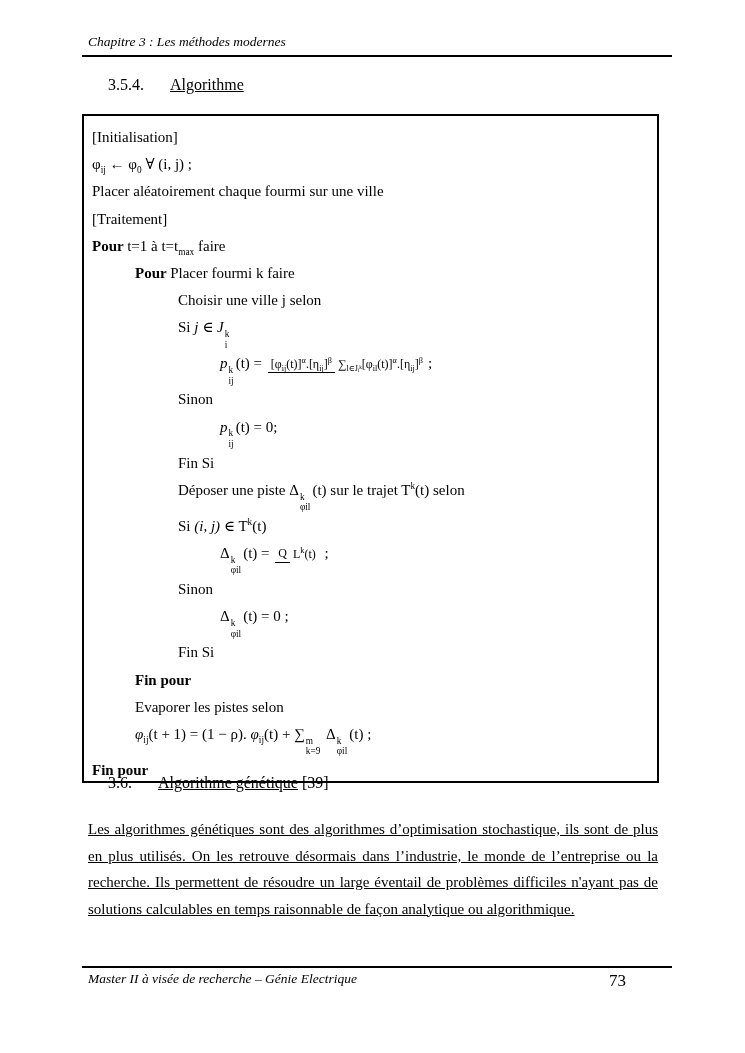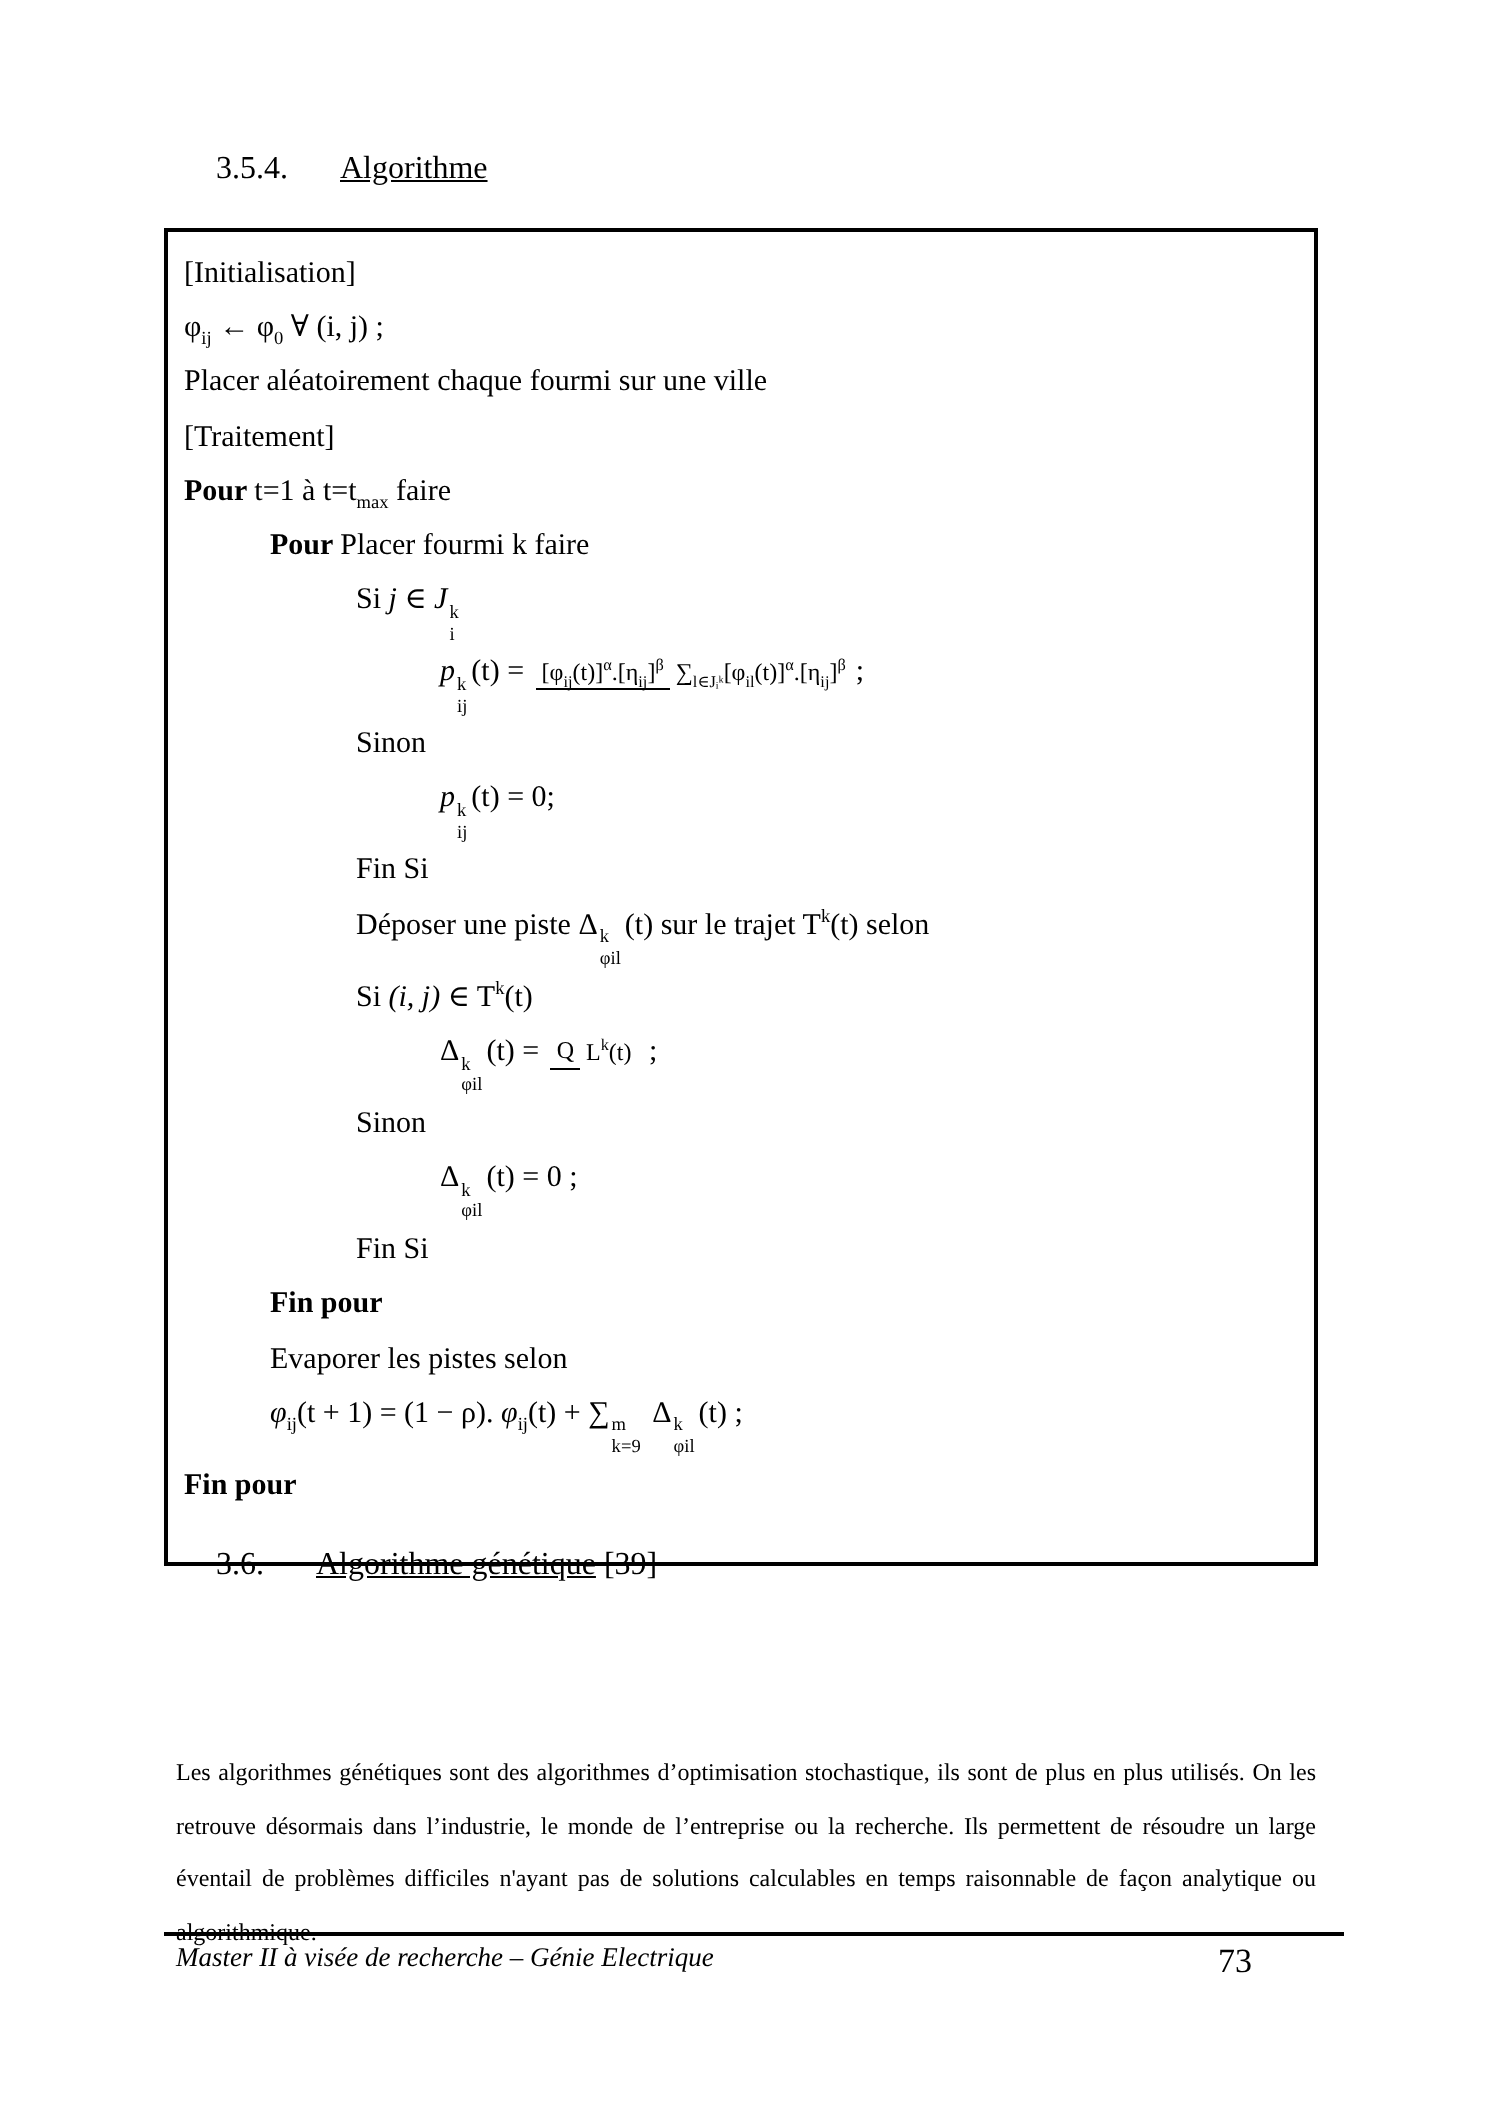--- a/index.html
+++ b/index.html
@@ -33,47 +33,51 @@
           font-size:0.62em;line-height:1.15;vertical-align:-0.5em;margin:0 2px 0 1px;}
   .frac{display:inline-flex;flex-direction:row;align-items:center;text-align:center;
         font-size:0.8em;line-height:1.3;vertical-align:middle;margin:0 2px;}
   .frac>.num{border-bottom:1px solid #000;padding:0 3px;}
   .frac>.den{padding:0 3px;}
   .frac sup,.frac sub{font-size:0.68em;}
   .bold{font-weight:bold;}
   .ital{font-style:italic;}
 
   
-  .para{position:absolute;left:88px;top:873px;width:570px;font-size:12px;
-        line-height:26.5px;text-align:justify;}
+  .para{position:absolute;left:88px;top:816px;width:570px;font-size:15px;
+        line-height:26.5px;text-align:justify;text-decoration:underline;}
 
   
   .footer{position:absolute;left:82px;top:966px;width:590px;border-top:2px solid #000;
           box-sizing:border-box;padding-top:3px;display:flex;justify-content:space-between;
           align-items:flex-start;}
   .footer-text{font-style:italic;font-size:13.5px;padding-left:6px;}
   .page-number{font-size:17px;margin-right:46px;}
 </style>
 </head>
 <body>
 
 <div class="page">
 
+  <div class="header">
+    <span>Chapitre 3 : Les méthodes modernes</span>
+  </div>
 
   <div class="sec sec-354">
     <span class="sec-num">3.5.4.</span><span class="sec-title">Algorithme</span>
   </div>
 
   <div class="algo-box">
       <div class="algo-line ind0"><span>[Initialisation]</span></div>
       <div class="algo-line ind0"><span>φ</span><sub>ij</sub><span> ← φ</span><sub>0</sub><span>  ∀ (i, j) ;</span></div>
       <div class="algo-line ind0"><span>Placer aléatoirement chaque fourmi sur une ville</span></div>
       <div class="algo-line ind0"><span>[Traitement]</span></div>
       <div class="algo-line ind0"><span class="bold">Pour </span><span>t=1 à t=t</span><sub>max</sub><span> faire</span></div>
       <div class="algo-line ind1"><span class="bold">Pour </span><span>Placer fourmi k faire</span></div>
+      <div class="algo-line ind2"><span>Choisir une ville j selon</span></div>
       <div class="algo-line ind2"><span>Si </span><span class="ital">j </span><span>∈ </span><span class="ital">J</span><span class="supsub">
           <span>k</span>
           <span>i</span>
         </span></div>
       <div class="algo-line ind3"><span class="ital">p</span><span class="supsub">
           <span>k</span>
           <span>ij</span>
         </span><span>(t) = </span><span class="frac">
           <span class="num"><span>[φ</span><sub>ij</sub><span>(t)]</span><sup>α</sup><span>.[η</span><sub>ij</sub><span>]</span><sup>β</sup></span>
           <span class="den"><span>∑</span><sub>l∈Jᵢᵏ</sub><span>[φ</span><sub>il</sub><span>(t)]</span><sup>α</sup><span>.[η</span><sub>ij</sub><span>]</span><sup>β</sup></span>

